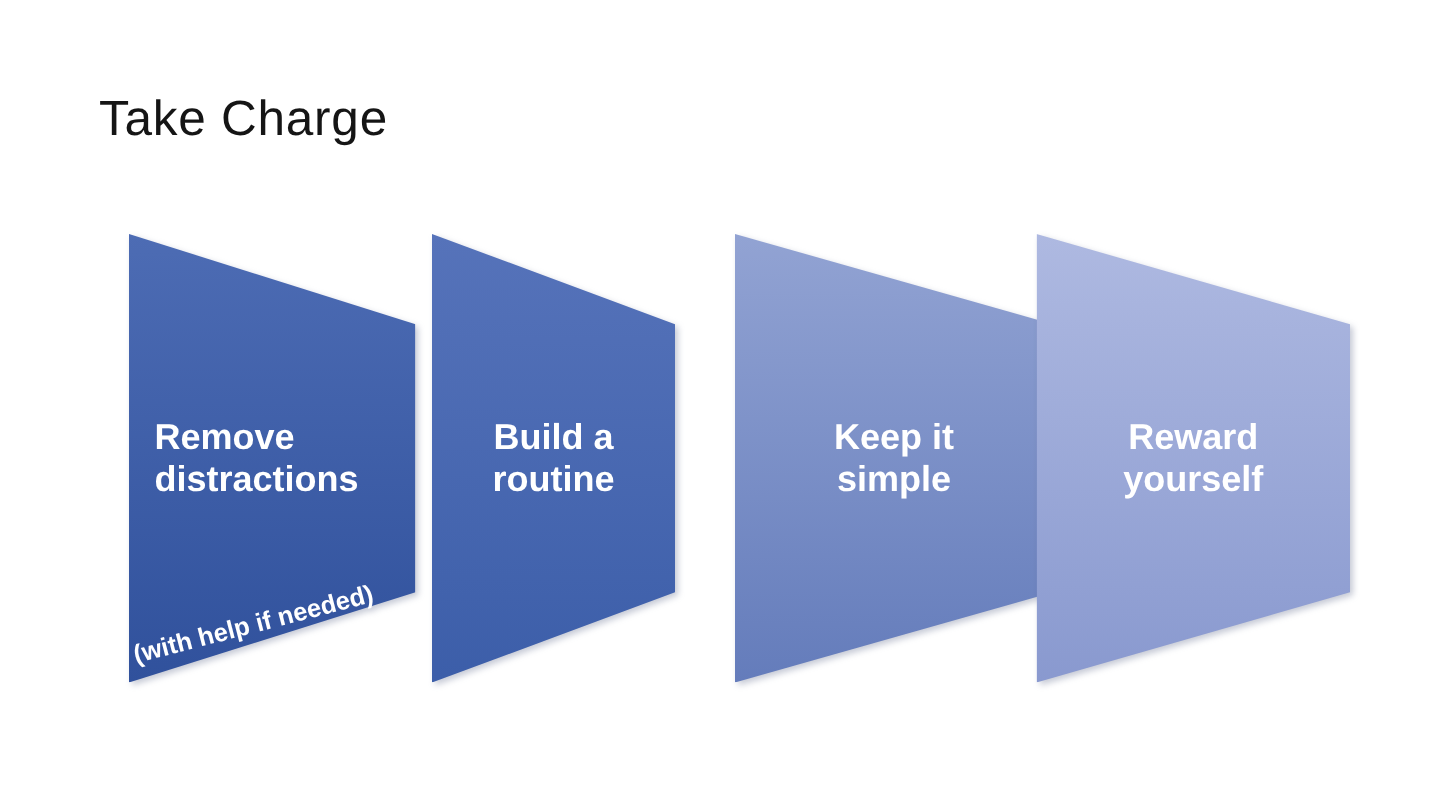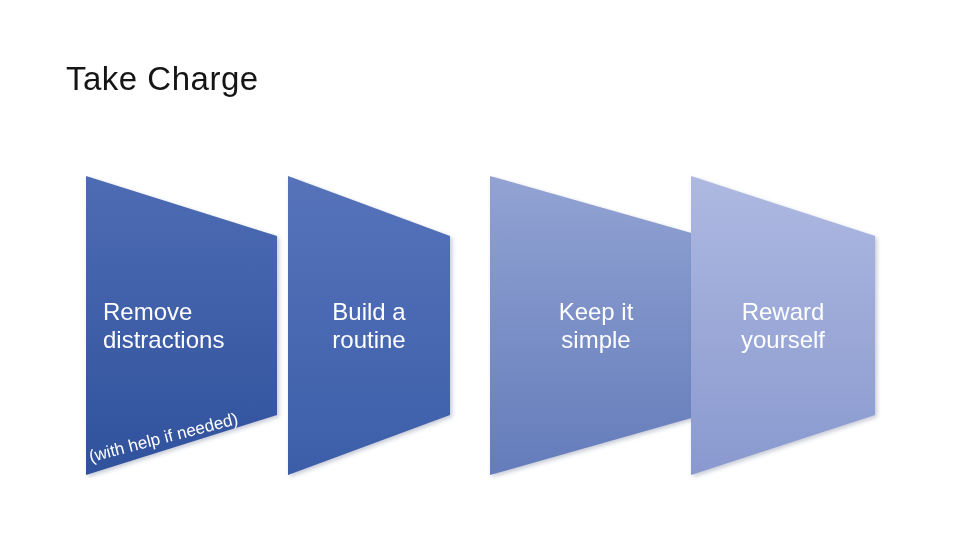--- a/index.html
+++ b/index.html
@@ -21,28 +21,29 @@
     left: 66px;
     top: 60px;
     font-size: 33px;
     font-weight: 300;
     letter-spacing: 0.5px;
     color: #151515;
     white-space: nowrap;
   }
   .step {
     position: absolute;
-    top: 176px;
+    top: 156px;
     height: 299px;
     filter: drop-shadow(2px 2px 2px rgba(90, 100, 135, 0.35));
+    font-weight: bold;
   }
   .step-1 { left: 86px;  width: 191px; }
   .step-2 { left: 288px; width: 162px; }
   .step-3 { left: 490px; width: 212px; }
-  .step-4 { left: 691px; width: 184px; }
+  .step-4 { left: 691px; width: 209px; }
   .step-shape {
     position: absolute;
     inset: 0;
     clip-path: polygon(0% 0%, 100% 20.1%, 100% 79.9%, 0% 100%);
     
   }
   .step-label {
     position: absolute;
     inset: 0;
     display: flex;

